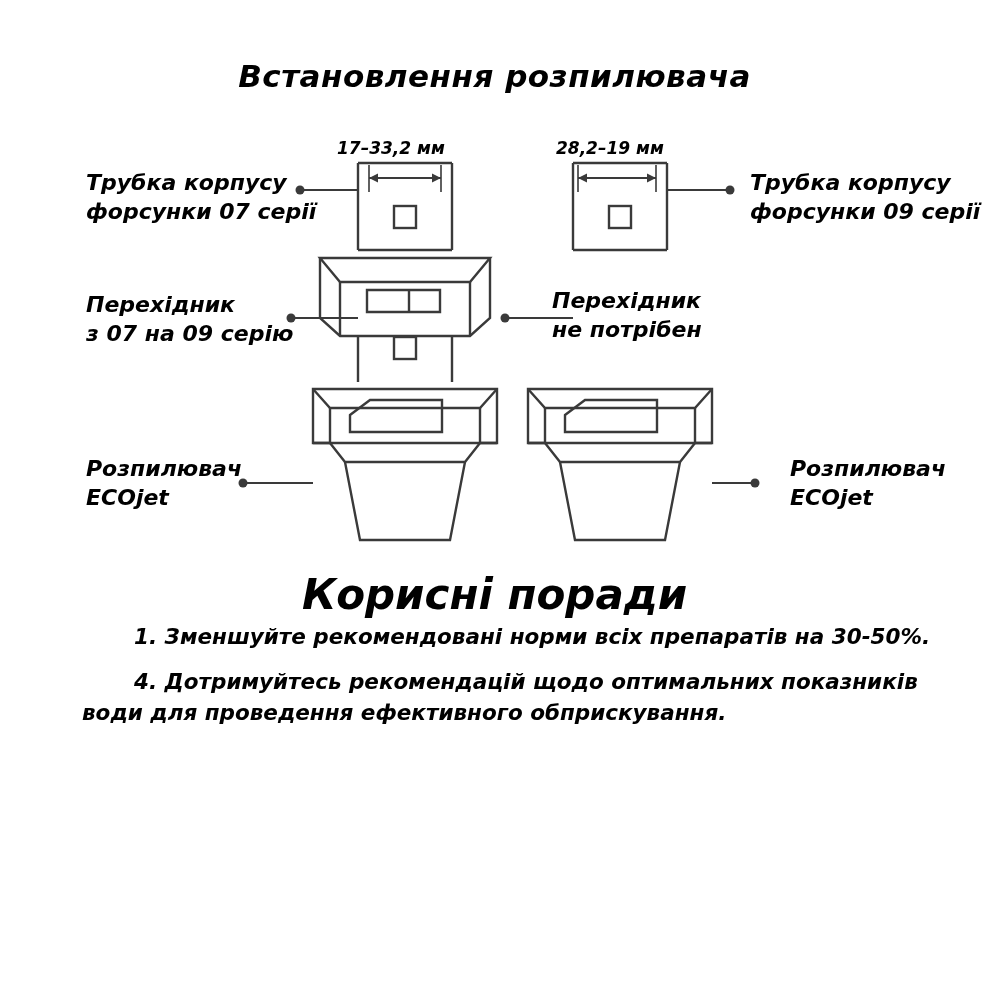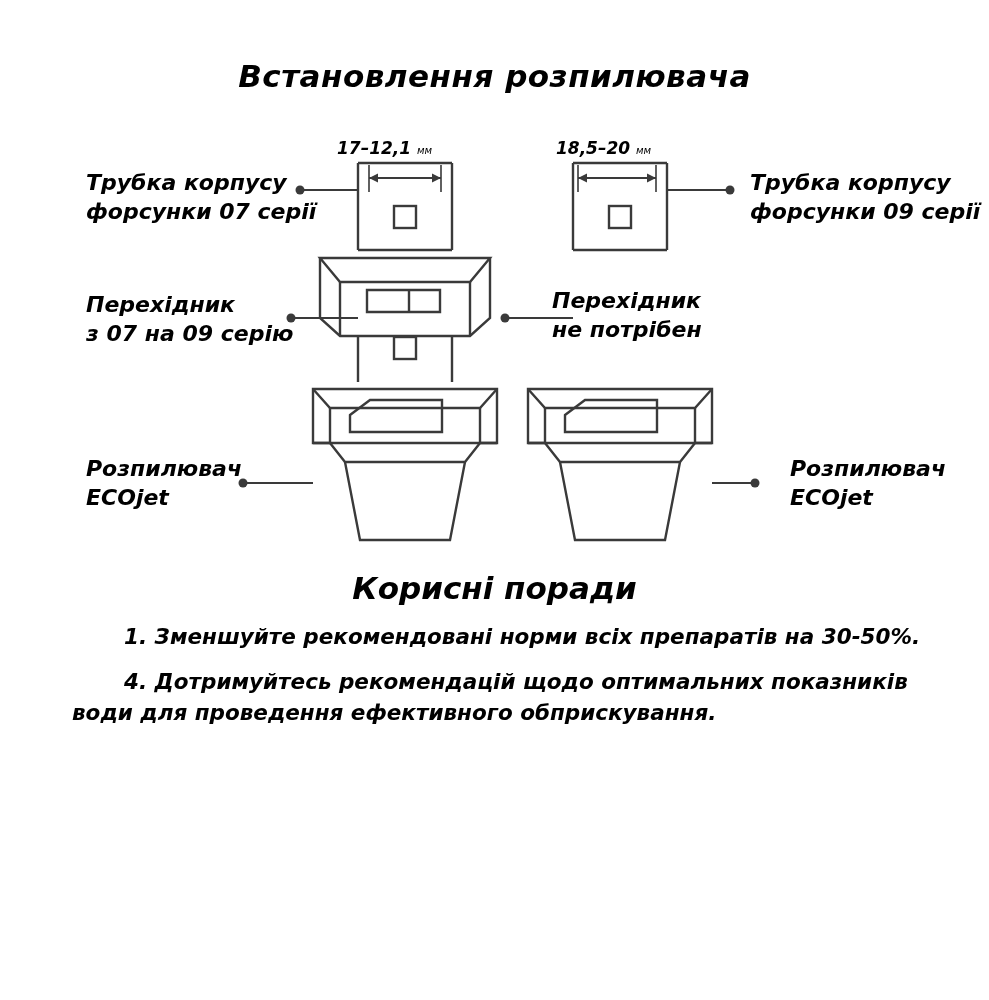--- a/index.html
+++ b/index.html
@@ -35,79 +35,79 @@
   }
   .title-tips {
     position: absolute;
     top: 570px;
     left: 0;
     width: 989px;
     text-align: center;
     font-family: "DejaVu Sans", sans-serif;
     font-weight: bold;
     font-style: italic;
-    font-size: 31px;
+    font-size: 42px;
   }
   .dim-label {
     position: absolute;
     font-weight: bold;
     font-style: italic;
     font-size: 17px;
     white-space: nowrap;
   }
   .dim-label .unit {
-    font-weight: normal;
+    font-weight: bold;
     font-style: italic;
-    font-size: 10px;
+    font-size: 17px;
   }
   .callout {
     position: absolute;
     font-weight: bold;
     font-style: italic;
     font-size: 22px;
     line-height: 1.32;
     white-space: pre-line;
   }
   .callout.right {
     text-align: left;
   }
   .diagram-svg {
     position: absolute;
     top: 0;
     left: 0;
   }
   .tips {
     position: absolute;
     top: 622px;
-    left: 72px;
+    left: 82px;
     width: 850px;
   }
   .tip {
     font-weight: bold;
     font-style: italic;
     font-size: 21.5px;
     line-height: 1.44;
     margin-bottom: 14px;
     text-indent: 52px;
     text-align: left;
   }
 </style>
 </head>
 <body>
 
 <div class="page">
 
   <div class="title-main">Встановлення розпилювача</div>
 
   <div class="dim-label" style="top:138px; left:337px;">
-    <span>17–12,1</span>
+    <span>17–33,2</span>
     <span class="unit">мм</span>
   </div>
   <div class="dim-label" style="top:138px; left:556px;">
-    <span>18,5–20</span>
+    <span>28,2–19</span>
     <span class="unit">мм</span>
   </div>
 
   <div class="callout" style="top:168px; left:86px;">Трубка корпусу
 форсунки 07 серії</div>
   <div class="callout right" style="top:168px; left:750px;">Трубка корпусу
 форсунки 09 серії</div>
   <div class="callout" style="top:290px; left:86px;">Перехідник
 з 07 на 09 серію</div>
   <div class="callout right" style="top:286px; left:552px;">Перехідник

